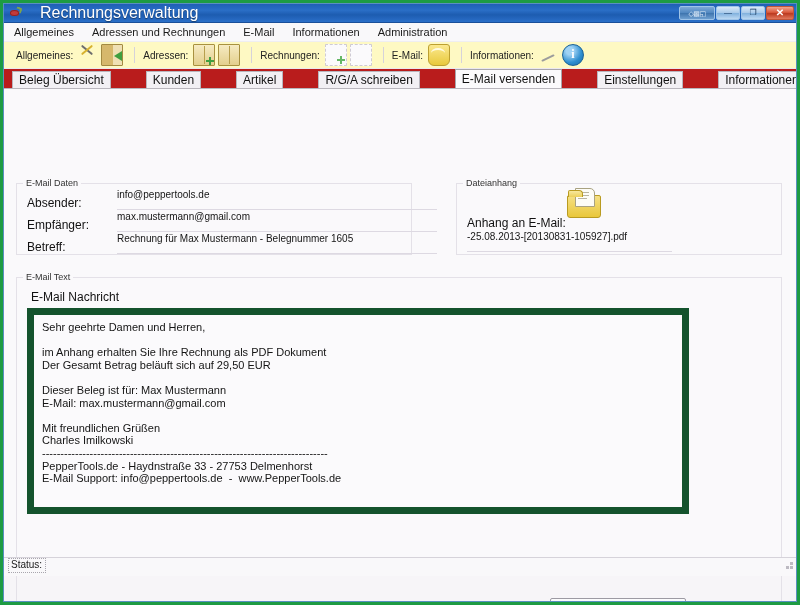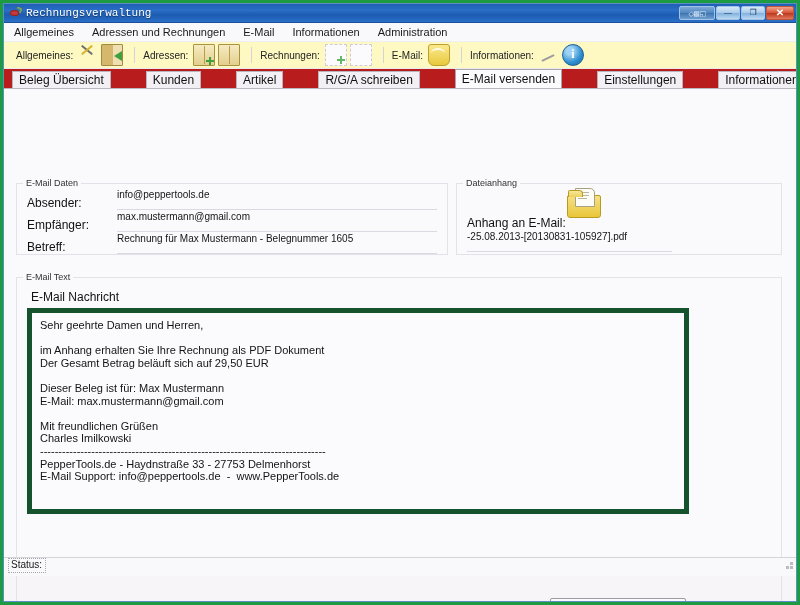--- a/index.html
+++ b/index.html
@@ -62,24 +62,25 @@
     position: absolute;
     left: 8px; top: 1px;
     width: 4px; height: 4px;
     border-top: 2px solid #7ea34a;
     border-right: 2px solid #7ea34a;
     border-radius: 0 60% 0 0;
     transform: rotate(15deg);
   }
   .titlebar-title {
     color: #ffffff;
-    font-size: 11px;
-    font-family: Liberation Mono, monospace;
+    font-size: 16px;
+    font-family: Liberation Sans, sans-serif;
     text-shadow: 0 1px 1px rgba(0,0,0,.45);
     white-space: nowrap;
+    margin-left: 14px;
   }
   .titlebar-spacer { flex: 1 1 auto; }
   .win-buttons {
     display: flex;
     align-items: center;
     height: 16px;
     margin-right: 2px;
     flex: 0 0 auto;
   }
   .win-btn {
@@ -313,21 +314,21 @@
     position: absolute;
     top: -6px; left: 6px;
     background: #faf9fb;
     padding: 0 3px;
     font-size: 9px;
     color: #333;
     white-space: nowrap;
   }
 
   
-  #grp-email-daten { left: 12px; top: 94px; width: 432px; height: 72px; }
+  #grp-email-daten { left: 12px; top: 94px; width: 396px; height: 72px; }
   #grp-dateianhang { left: 452px; top: 94px; width: 326px; height: 72px; }
   #grp-email-text  { left: 12px; top: 188px; width: 766px; height: 358px; }
 
   .field-row {
     position: absolute;
     display: flex;
     align-items: flex-end;
     height: 16px;
   }
   .field-label {
@@ -392,21 +393,21 @@
     position: absolute;
     left: 14px; top: 12px;
     font-size: 12px;
     color: #111;
   }
   .msg-box {
     position: absolute;
     left: 10px; top: 30px;
     width: 662px; height: 206px;
     background: #fbfafc;
-    border: 5px solid #14532d;
+    border: 7px solid #14532d;
     box-sizing: border-box;
     padding: 6px 8px;
     overflow: hidden;
   }
   .msg-text {
     font-size: 11px;
     line-height: 12.6px;
     color: #141414;
     white-space: pre-wrap;
     font-family: "Liberation Sans", sans-serif;

